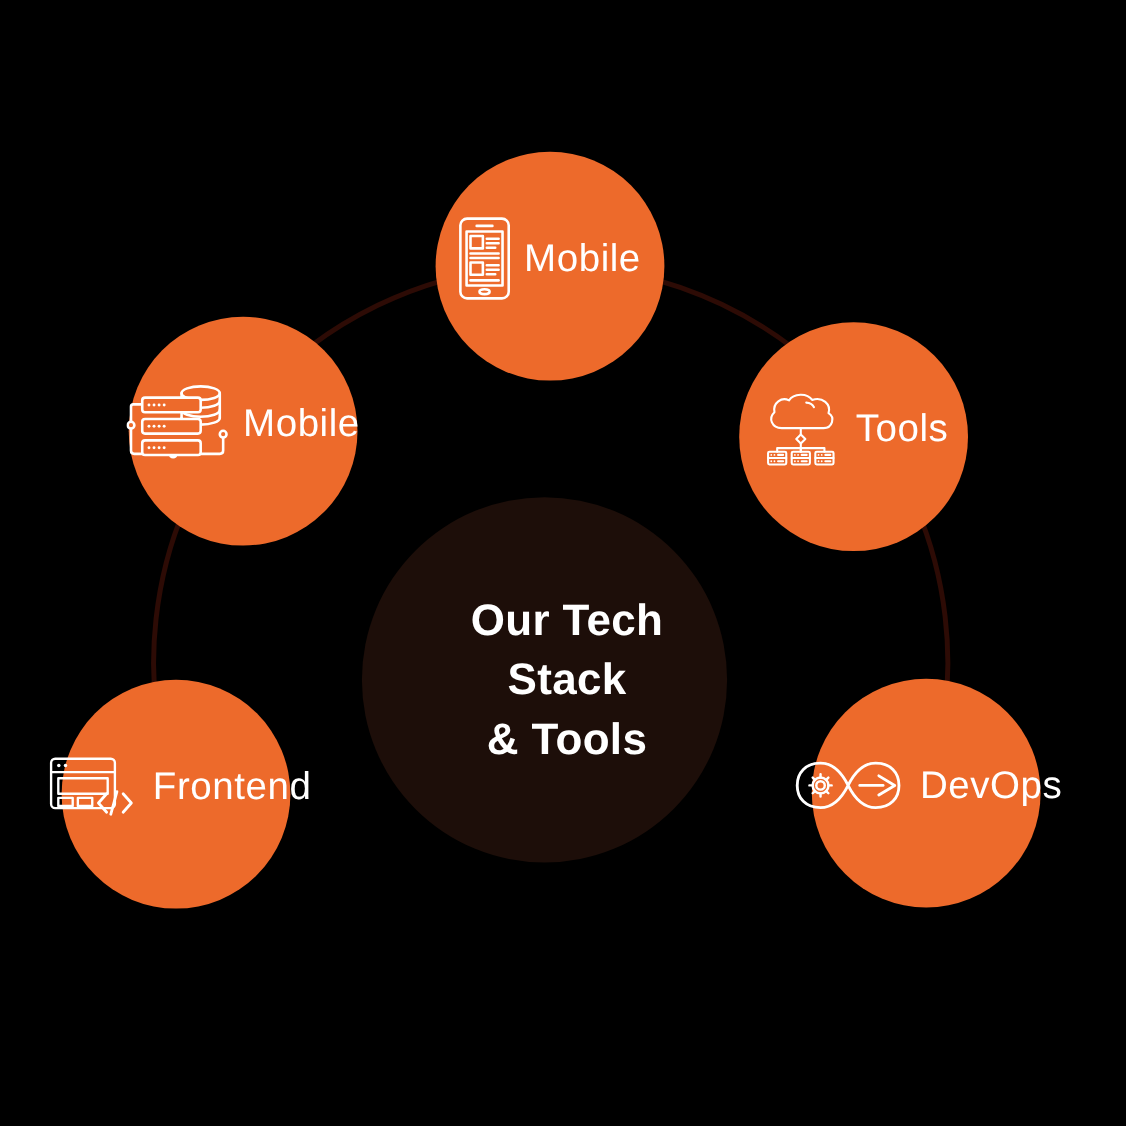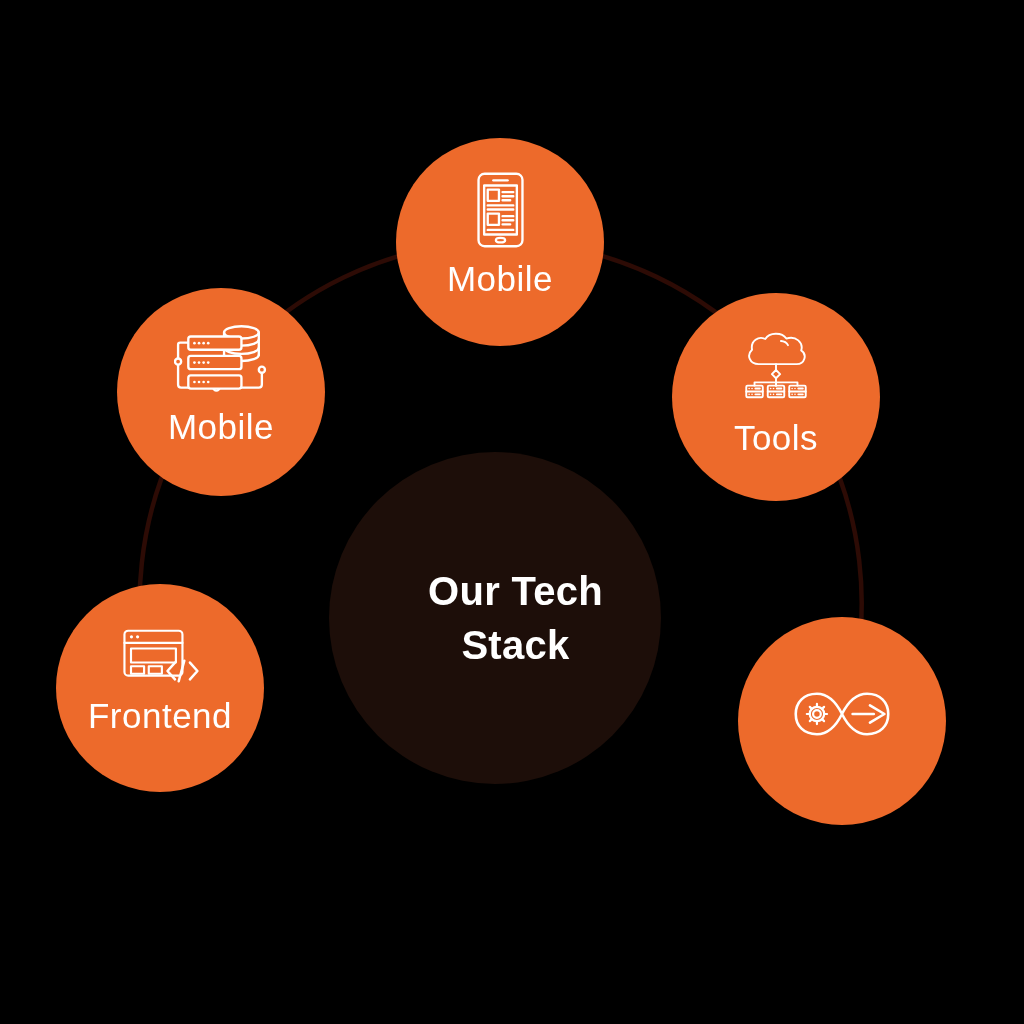--- a/index.html
+++ b/index.html
@@ -16,29 +16,29 @@
     font-family:"Liberation Sans", sans-serif;
     position:relative;
   }
   .canvas{position:absolute;inset:0;width:1024px;height:1024px;}
   svg.ring{position:absolute;left:0;top:0;}
   .node{
     position:absolute;
     width:208px;height:208px;
     border-radius:50%;
     background:var(--node-fill);
-    display:flex;flex-direction:column;
+    display:flex;flex-direction:row;
     align-items:center;justify-content:center;
     gap:12px;
     padding-bottom:14px;
   }
   .node-mobile  {left:396px;top:138px;}
   .node-backend {left:117px;top:288px;}
   .node-cloud   {left:672px;top:293px;}
-  .node-frontend{left:56px; top:584px;}
+  .node-frontend{left:56px; top:618px;}
   .node-devops  {left:738px;top:617px;}
   .node-label{
     color:var(--text);
     font-size:35px;
     font-weight:400;
     letter-spacing:0.5px;
     line-height:1.1;
     white-space:nowrap;
   }
   .icon-wrap{display:flex;align-items:center;justify-content:center;}
@@ -69,20 +69,21 @@
 
 <div class="canvas">
 
   <svg class="ring" width="1024" height="1024" viewBox="0 0 1024 1024" aria-hidden="true">
     <path d="M 160 722 A 361 361 0 1 1 842 720" fill="none" stroke="var(--ring-stroke)" stroke-width="4.5"></path>
   </svg>
 
   <div class="center-circle">
     <div class="center-title">
       <span>Our Tech Stack</span>
+      <span>&amp; Tools</span>
     </div>
   </div>
 
   <div class="node node-mobile">
     <div class="icon-wrap">
       <svg width="47" height="76" viewBox="0 0 46 74">
         <rect class="ico" x="1.5" y="1.5" width="43" height="71" rx="6"></rect>
         <path class="ico" d="M16 8 H30"></path>
         <rect class="ico" x="7" y="13" width="32" height="48"></rect>
         <rect class="ico" x="10.5" y="17" width="11" height="11"></rect>
@@ -210,15 +211,16 @@
         <circle class="ico" cx="29" cy="29" r="7.5"></circle>
         <g class="ico" stroke-width="2.6">
           <path d="M29 18.5 V21.5 M29 36.5 V39.5 M18.5 29 H21.5 M36.5 29 H39.5"></path>
           <path d="M21.6 21.6 L23.7 23.7 M34.3 34.3 L36.4 36.4 M36.4 21.6 L34.3 23.7 M23.7 34.3 L21.6 36.4"></path>
         </g>
 
         <path class="ico-thick" d="M66 29 H88"></path>
         <path class="ico-thick" d="M84 20 L99 29 L84 38"></path>
       </svg>
     </div>
+    <div class="node-label">DevOps</div>
   </div>
 
 </div>
 
 </body></html>

